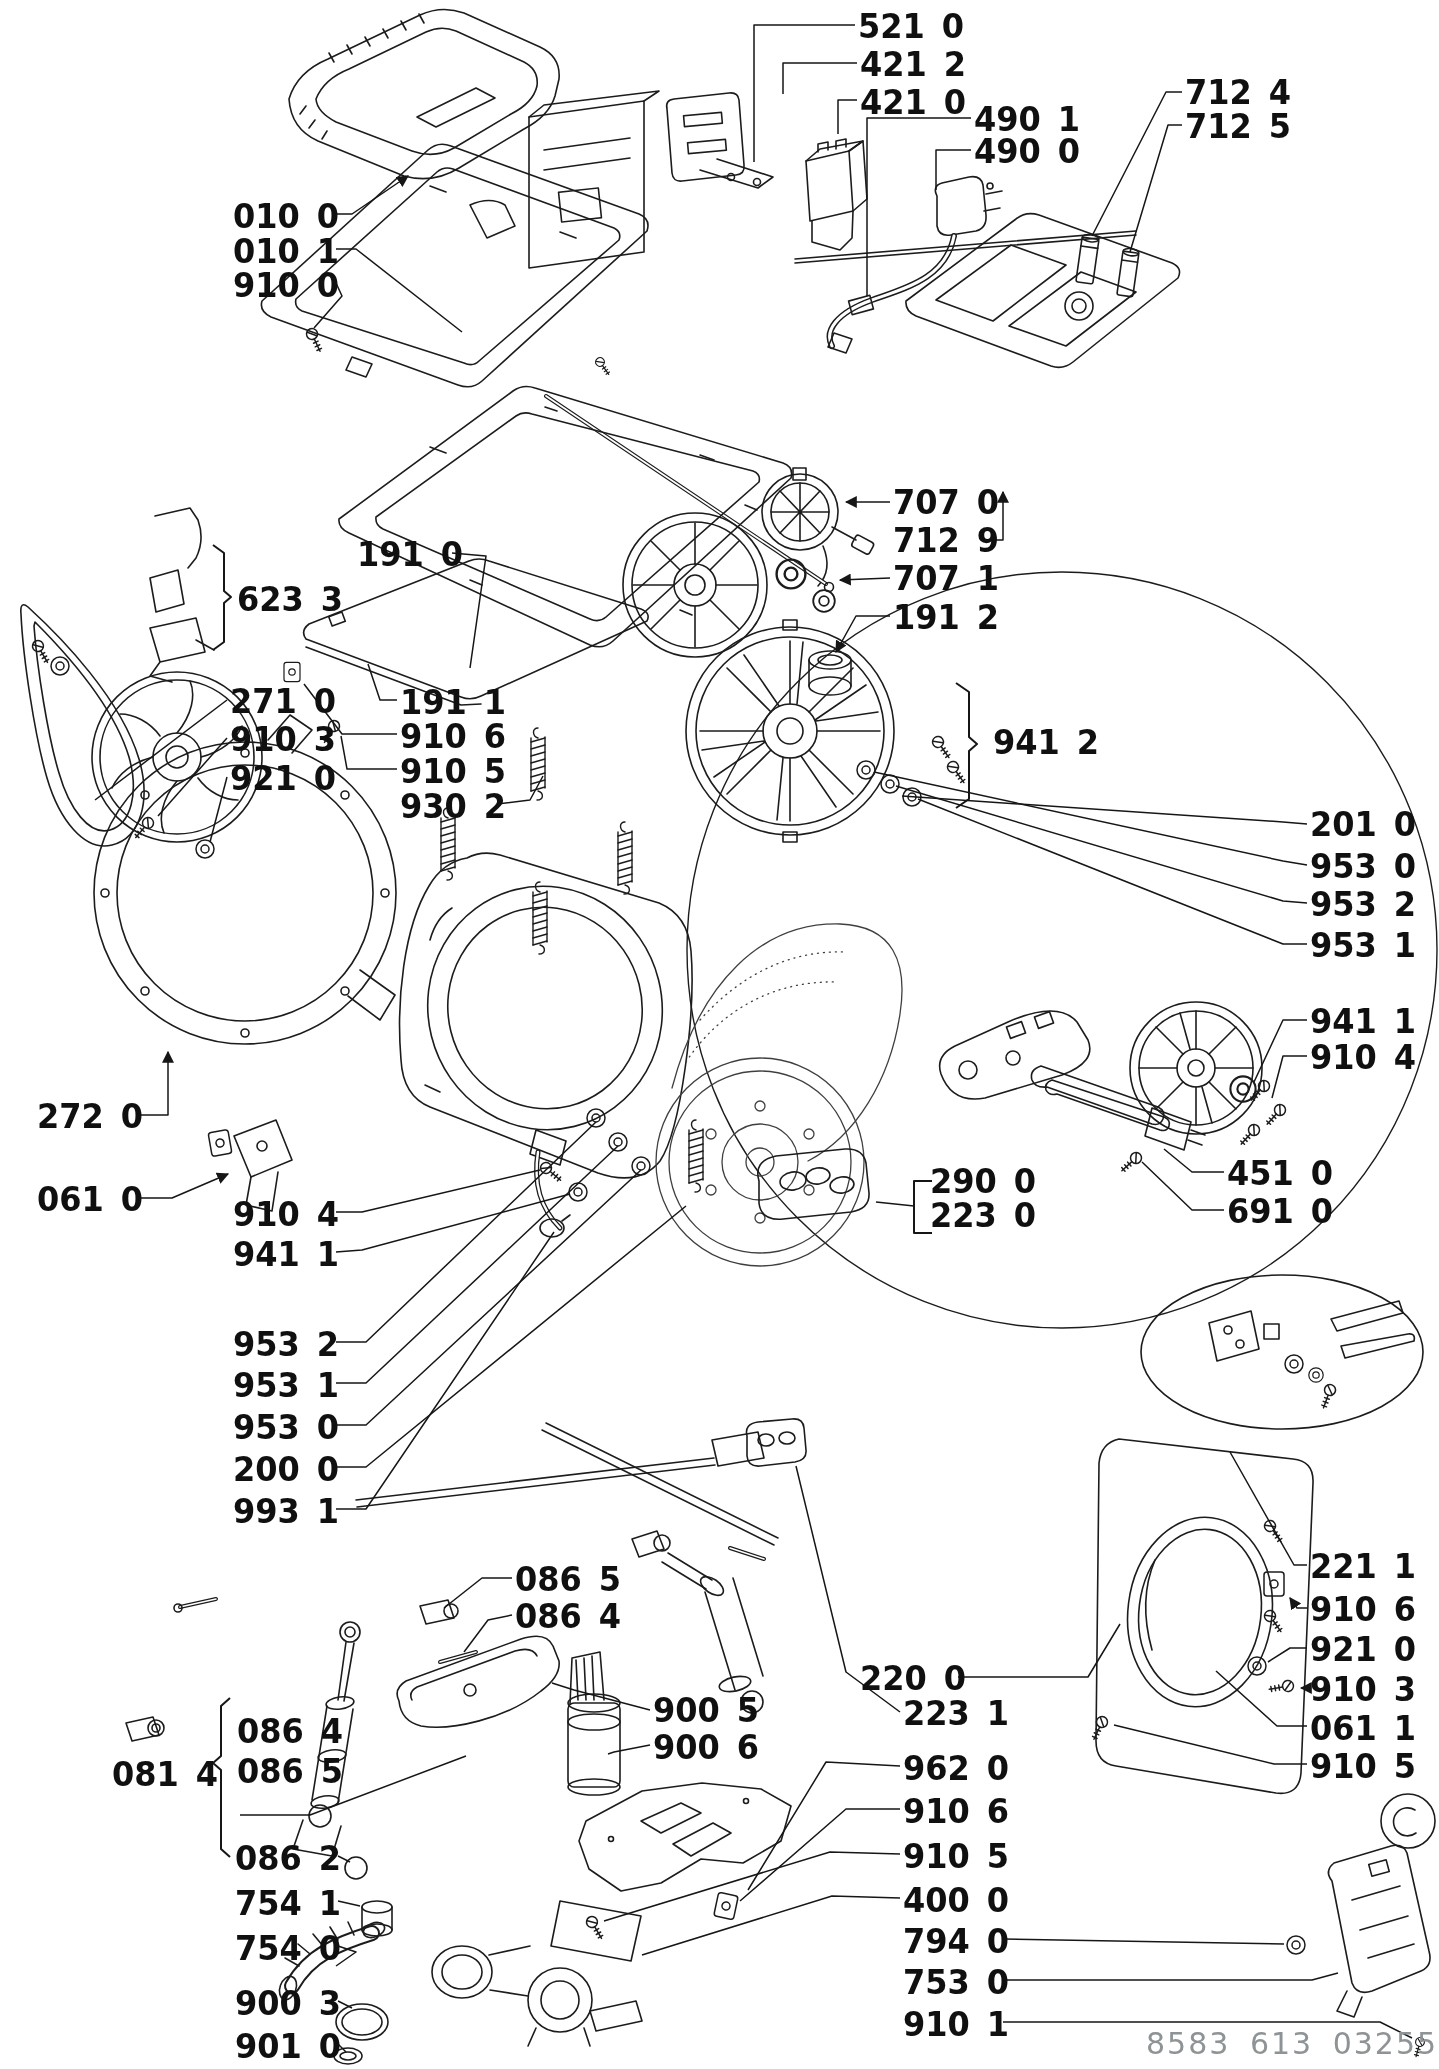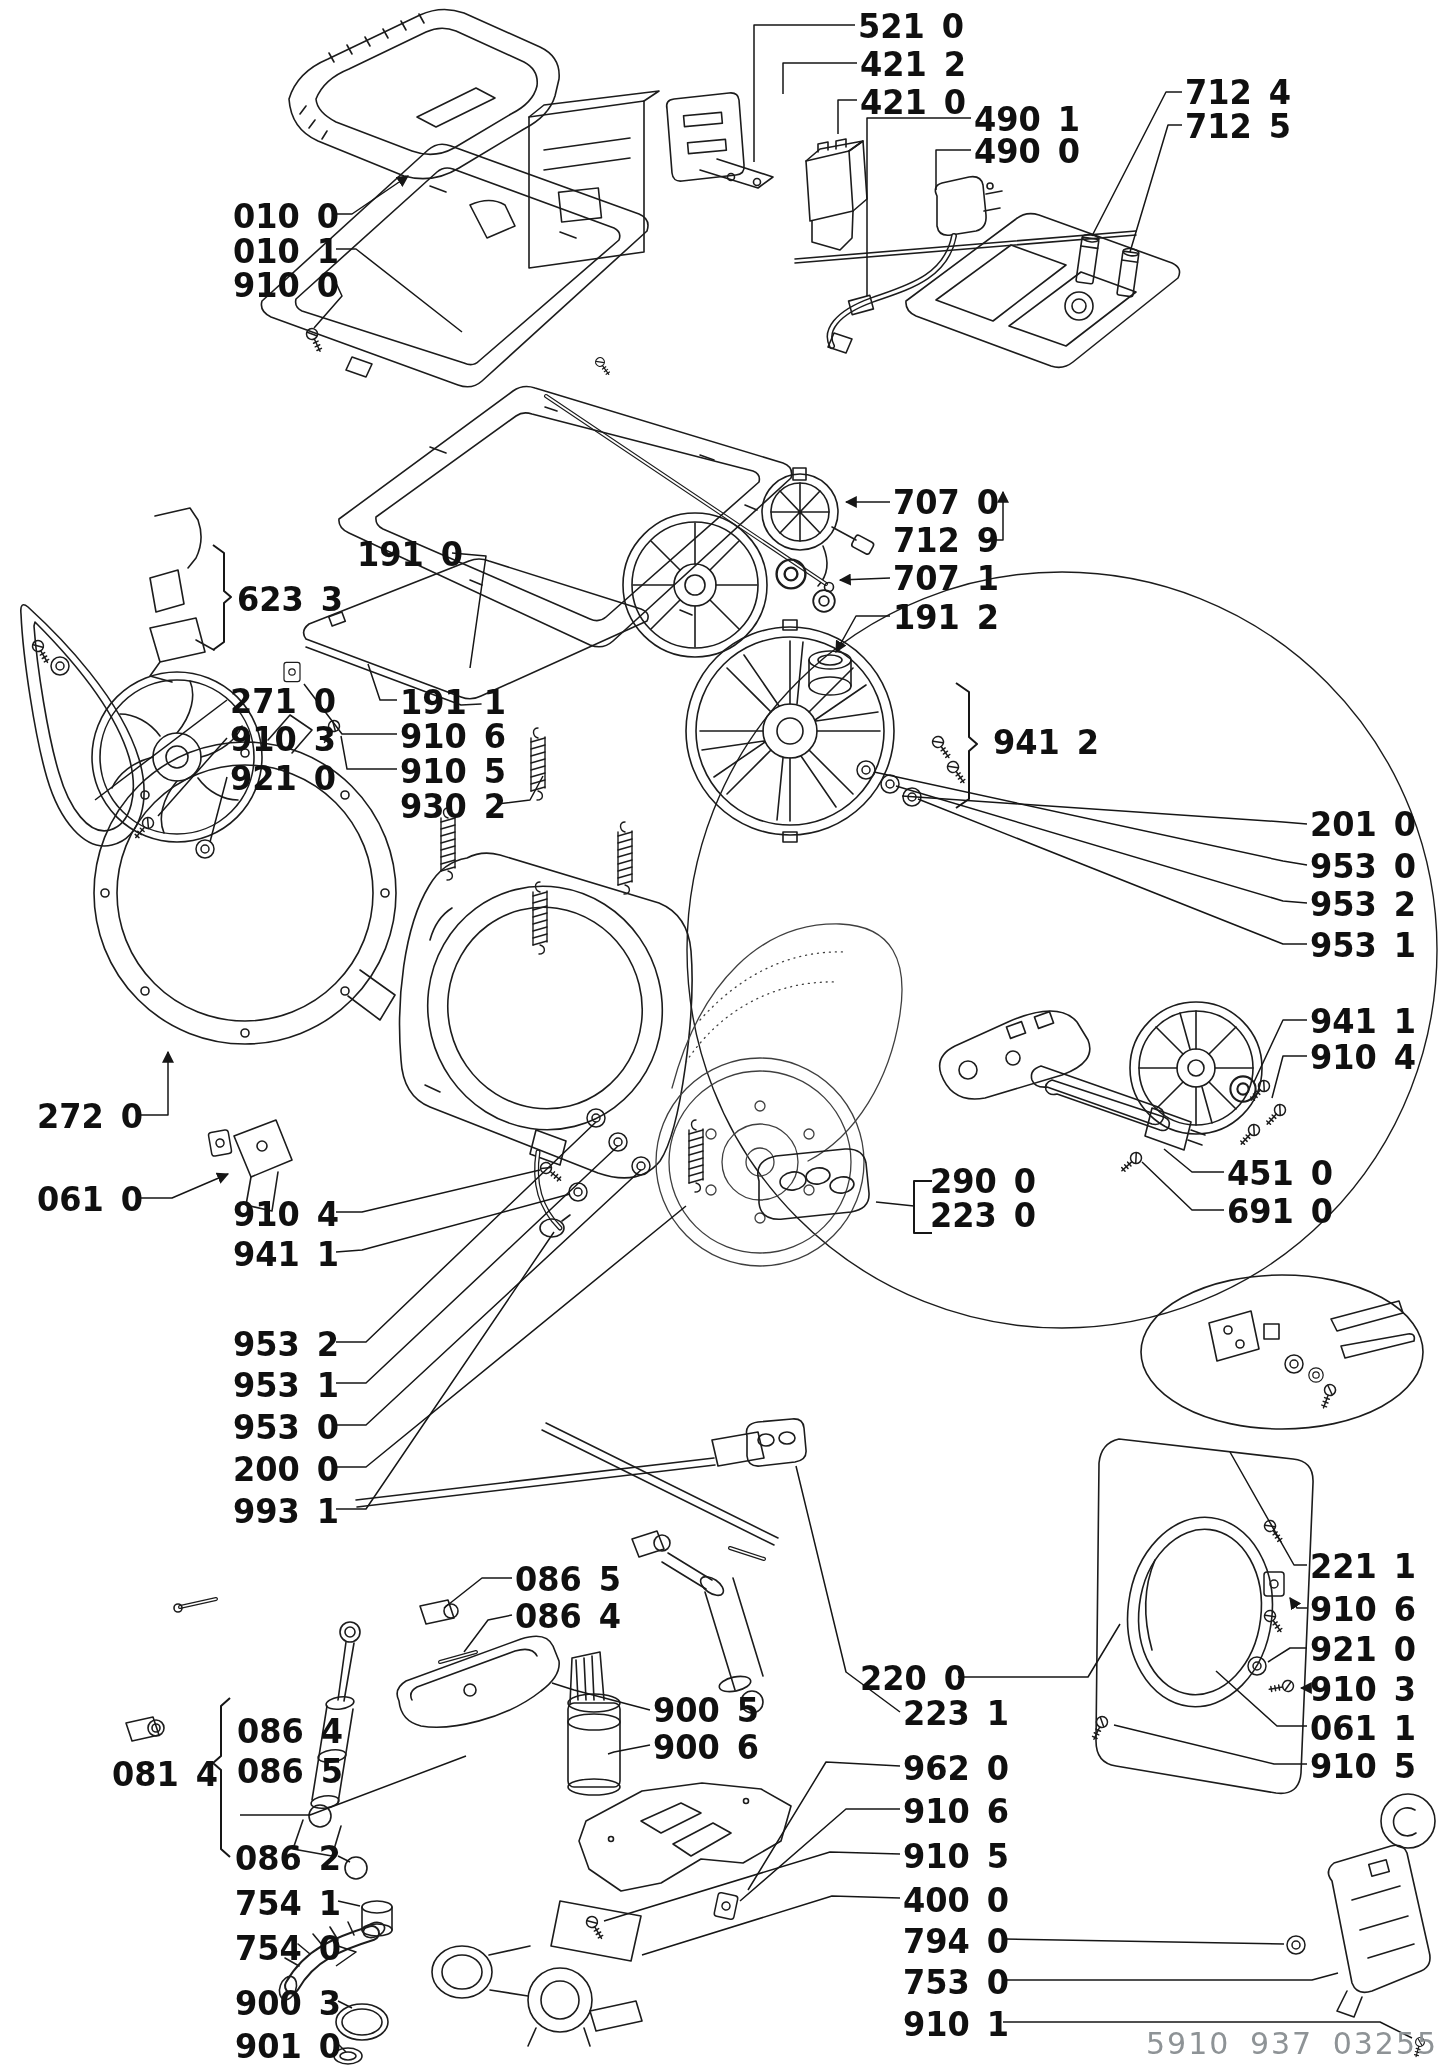--- a/index.html
+++ b/index.html
@@ -597,14 +597,14 @@
       <div class="part-label" style="left: 1310px; top: 1633px;">921 0</div>
       <div class="part-label" style="left: 1310px; top: 1673px;">910 3</div>
       <div class="part-label" style="left: 1310px; top: 1712px;">061 1</div>
       <div class="part-label" style="left: 1310px; top: 1750px;">910 5</div>
       <div class="part-label" style="left: 400px; top: 686px;">191 1</div>
       <div class="part-label" style="left: 400px; top: 720px;">910 6</div>
       <div class="part-label" style="left: 400px; top: 755px;">910 5</div>
       <div class="part-label" style="left: 400px; top: 790px;">930 2</div>
     </div>
 
-<div class="corner-code">5910 937 03255</div>
+<div class="corner-code">8583 613 03255</div>
 </div>
 
 </body></html>

